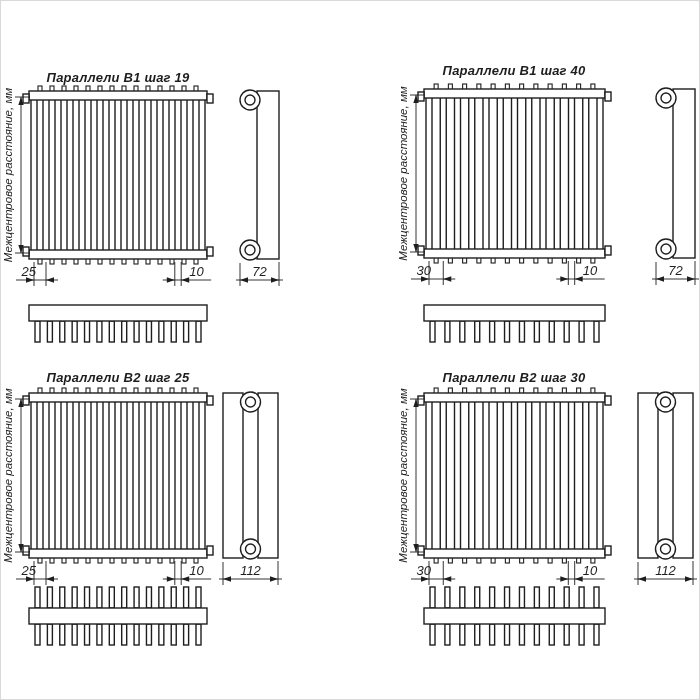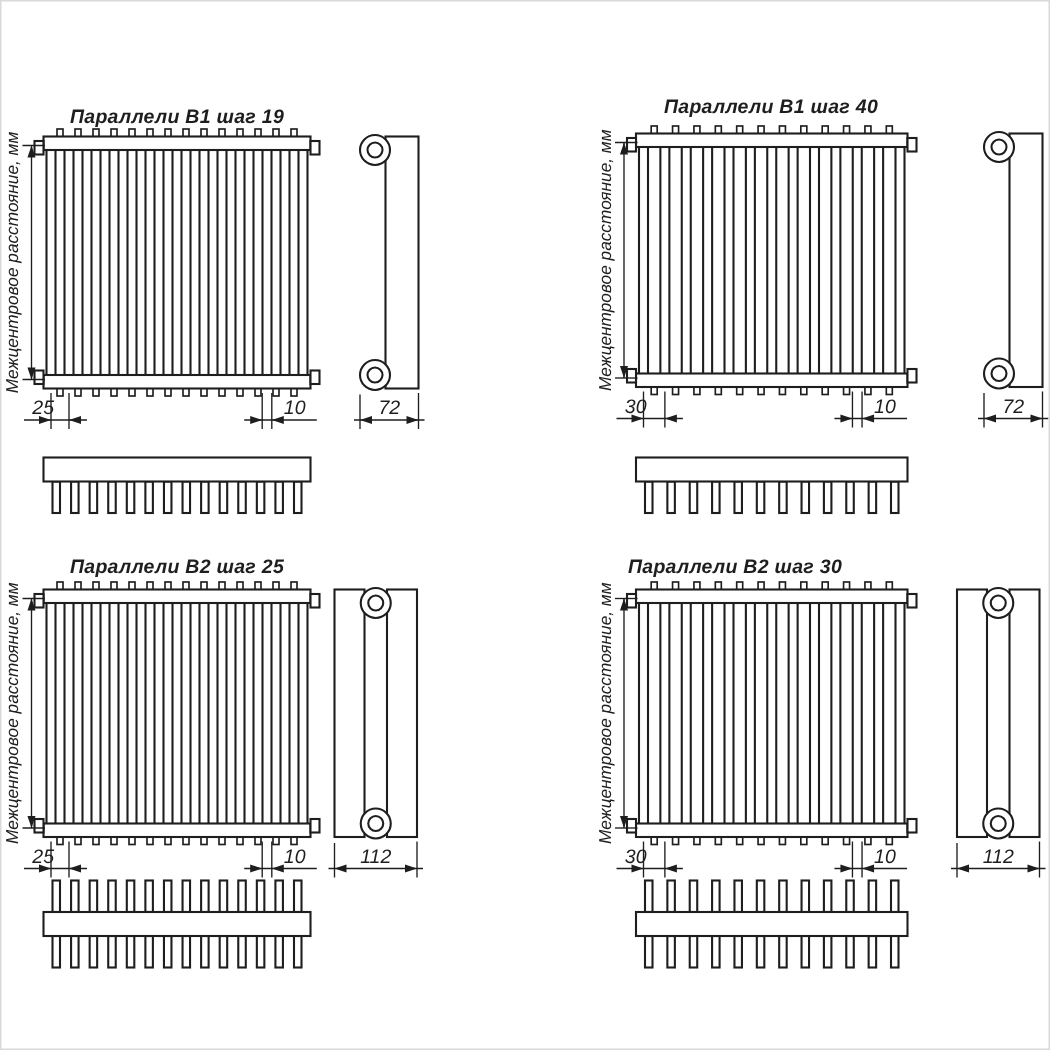--- a/index.html
+++ b/index.html
@@ -30,21 +30,21 @@
   }
 </style>
 </head>
 <body>
 
 <div id="sheet">
 
   <div class="diagram-title" style="left:22px;top:69px;width:190px;">Параллели В1 шаг 19</div>
   <div class="diagram-title" style="left:418px;top:62px;width:190px;">Параллели В1 шаг 40</div>
   <div class="diagram-title" style="left:22px;top:369px;width:190px;">Параллели В2 шаг 25</div>
-  <div class="diagram-title" style="left:394px;top:369px;width:190px;">Параллели В2 шаг 30</div>
+  <div class="diagram-title" style="left:418px;top:369px;width:190px;">Параллели В2 шаг 30</div>
 
   <svg id="drawing" width="700" height="700" viewBox="0 0 700 700">
       <g>
         <g>
           <rect x="30" y="98" width="6" height="152" fill="#fff" stroke="#1e1e1e" stroke-width="1.4"></rect>
           <rect x="42" y="98" width="6" height="152" fill="#fff" stroke="#1e1e1e" stroke-width="1.4"></rect>
           <rect x="54" y="98" width="6" height="152" fill="#fff" stroke="#1e1e1e" stroke-width="1.4"></rect>
           <rect x="66" y="98" width="6" height="152" fill="#fff" stroke="#1e1e1e" stroke-width="1.4"></rect>
           <rect x="78" y="98" width="6" height="152" fill="#fff" stroke="#1e1e1e" stroke-width="1.4"></rect>
           <rect x="90" y="98" width="6" height="152" fill="#fff" stroke="#1e1e1e" stroke-width="1.4"></rect>

